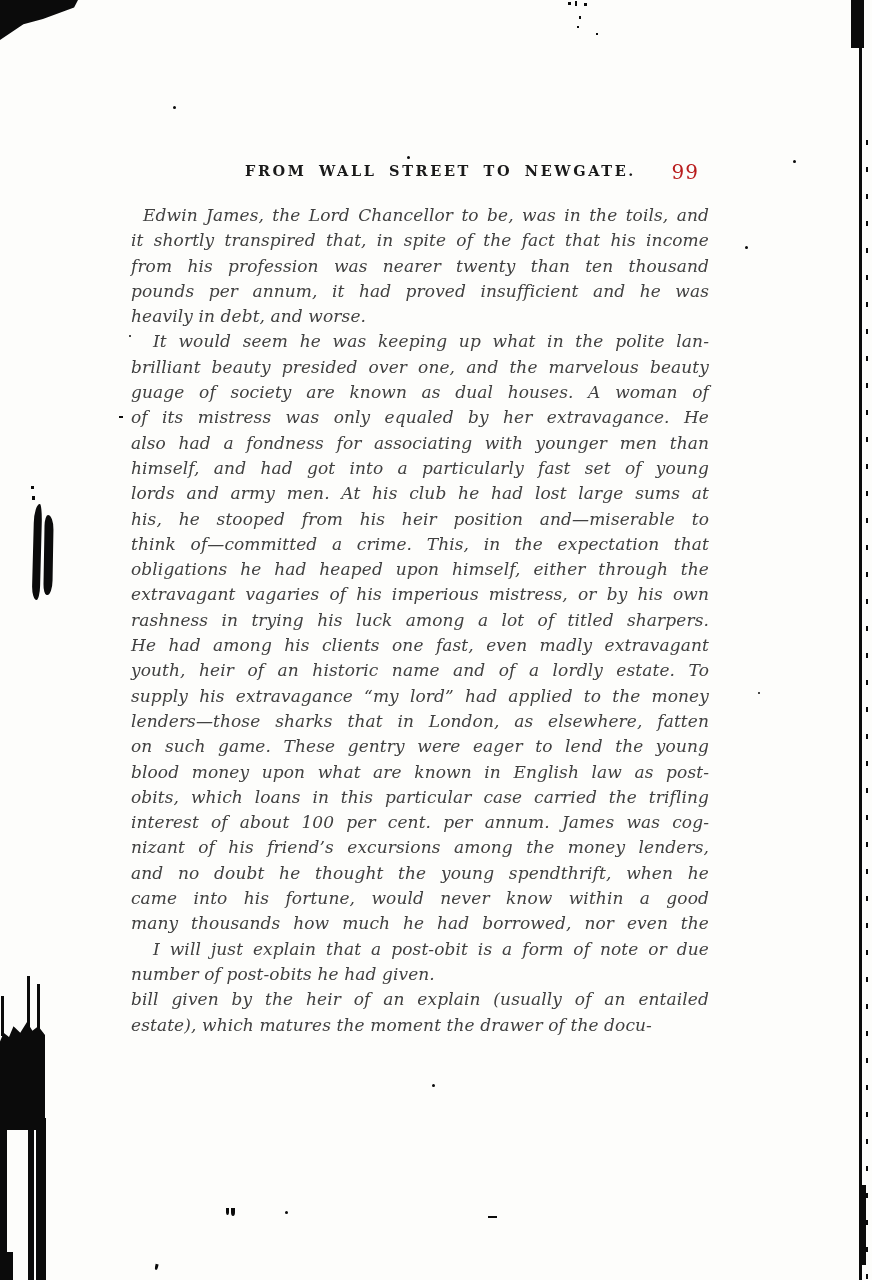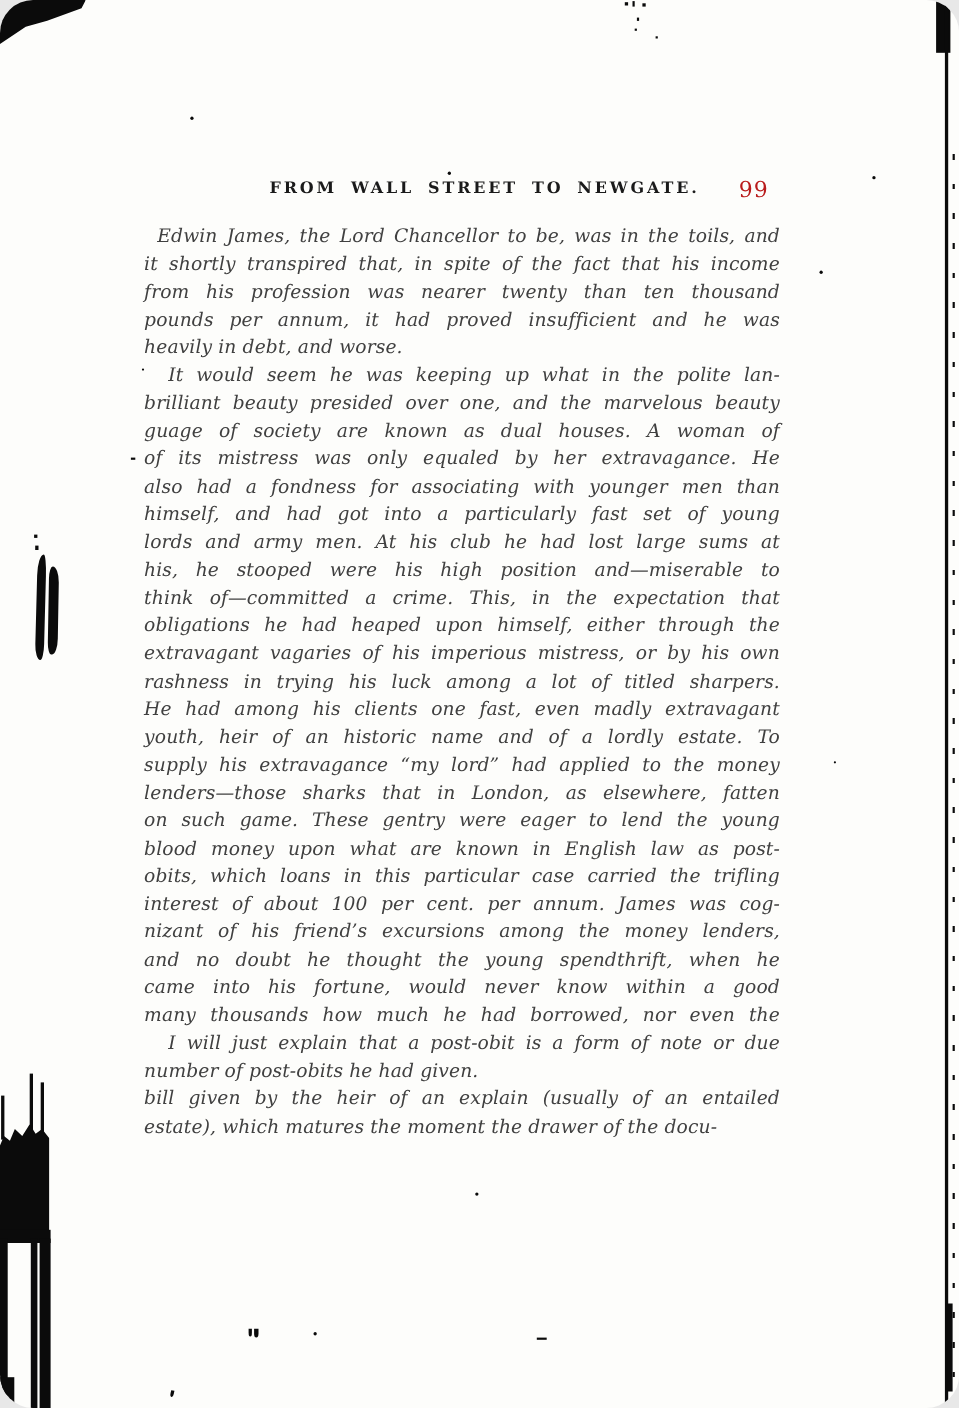--- a/index.html
+++ b/index.html
@@ -3,21 +3,20 @@
 <meta charset="utf-8">
 <style>
   html,body{margin:0;padding:0;background:#e8e8e8;}
   .page{
     position:relative;
     width:872px;height:1280px;
     background:#fdfdfb;
     overflow:hidden;
     font-family:"DejaVu Serif","Liberation Serif",serif;
     color:#141414;
-    border-radius:30px;
   }
   
   .text-block{position:absolute;left:131px;top:160px;width:578px;}
   .running-header{position:relative;height:24px;}
   .rh-title{
     position:absolute;left:114px;top:2px;
     font-size:14.5px;font-weight:bold;
     letter-spacing:2.6px;word-spacing:5px;
     white-space:nowrap;color:#1a1a1a;
   }
@@ -134,21 +133,21 @@
         <div class="line">from his profession was nearer twenty than ten thousand</div>
         <div class="line">pounds per annum, it had proved insufficient and he was</div>
         <div class="line last">heavily in debt, and worse.</div>
         <div class="line" style="padding-left: 22px;">It would seem he was keeping up what in the polite lan-</div>
         <div class="line">brilliant beauty presided over one, and the marvelous beauty</div>
         <div class="line">guage of society are known as dual houses. A woman of</div>
         <div class="line">of its mistress was only equaled by her extravagance. He</div>
         <div class="line">also had a fondness for associating with younger men than</div>
         <div class="line">himself, and had got into a particularly fast set of young</div>
         <div class="line">lords and army men. At his club he had lost large sums at</div>
-        <div class="line">his, he stooped were his high position and—miserable to</div>
+        <div class="line">his, he stooped from his heir position and—miserable to</div>
         <div class="line">think of—committed a crime. This, in the expectation that</div>
         <div class="line">obligations he had heaped upon himself, either through the</div>
         <div class="line">extravagant vagaries of his imperious mistress, or by his own</div>
         <div class="line">rashness in trying his luck among a lot of titled sharpers.</div>
         <div class="line">He had among his clients one fast, even madly extravagant</div>
         <div class="line">youth, heir of an historic name and of a lordly estate. To</div>
         <div class="line">supply his extravagance “my lord” had applied to the money</div>
         <div class="line">lenders—those sharks that in London, as elsewhere, fatten</div>
         <div class="line">on such game. These gentry were eager to lend the young</div>
         <div class="line">blood money upon what are known in English law as post-</div>

